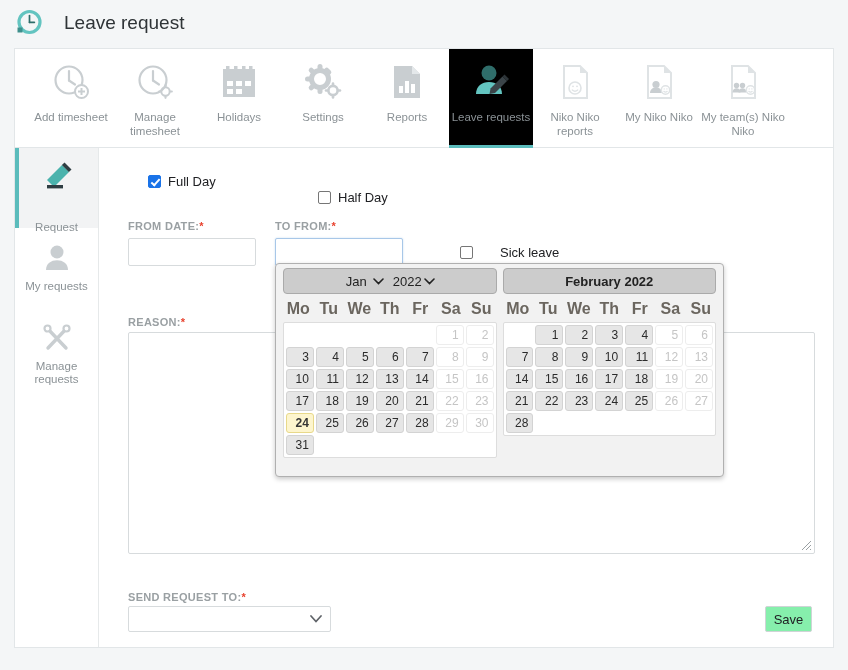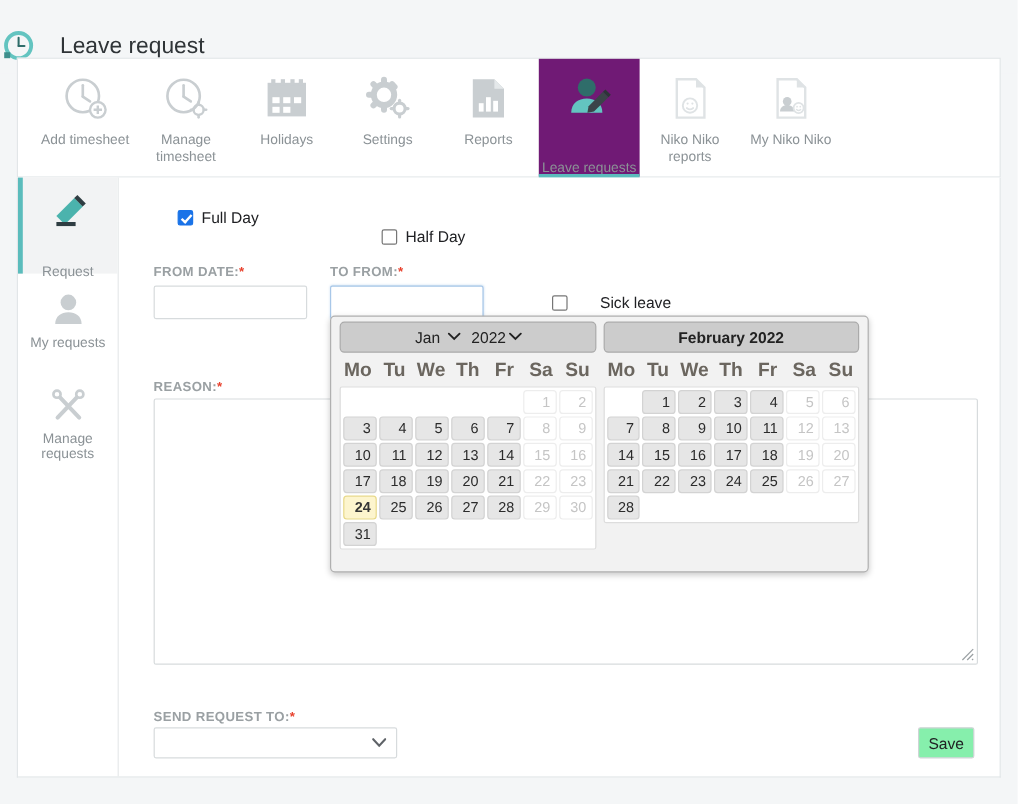--- a/index.html
+++ b/index.html
@@ -11,22 +11,22 @@
     font-size: 13px;
     color: #3c4043;
     overflow: hidden;
   }
 
   
   #app-header {
     height: 45px;
     display: flex;
     align-items: center;
+    padding-left: 14px;
     background: #f4f6f7;
-    margin-top: 16px;
   }
   #clock-logo { width: 30px; height: 30px; flex: 0 0 30px; position: relative; }
   #app-title {
     margin-left: 20px;
     font-size: 19px;
     color: #2f3437;
     font-weight: 400;
   }
 
   
@@ -44,21 +44,21 @@
   .tab {
     width: 84px;
     padding-top: 10px;
     display: flex;
     flex-direction: column;
     align-items: center;
     position: relative;
     cursor: pointer;
     background: transparent;
   }
-  .tab.active { background: #701a75; justify-content: space-between; }
+  .tab.active { background: #000000; }
   .tab.active::after {
     content: "";
     position: absolute;
     left: 0; right: 0; bottom: -1px;
     height: 3px;
     background: #5bbcbc;
   }
   .tab-icon { height: 46px; display:flex; align-items:center; justify-content:center; }
   .tab-label {
     margin-top: 5px;
@@ -418,20 +418,37 @@
         <path d="M13 33 c0-3.6 2.7-5.6 6-5.6 s6 2 6 5.6 z" fill="#c9ced1"></path>
         <circle cx="28.5" cy="30" r="4.2" fill="none" stroke="#dfe3e5" stroke-width="1.5"></circle>
         <circle cx="27.2" cy="28.9" r="0.7" fill="#dfe3e5"></circle>
         <circle cx="29.9" cy="28.9" r="0.7" fill="#dfe3e5"></circle>
         <path d="M26.8 31.3 q1.7 1.6 3.4 0" fill="none" stroke="#dfe3e5" stroke-width="1.2" stroke-linecap="round"></path>
       </svg>
     </span>
     <span class="tab-label">My Niko Niko</span>
   </div>
 
+  <div class="tab">
+    <span class="tab-icon">
+      <svg width="44" height="44" viewBox="0 0 44 44">
+        <path d="M11 6 h16 l7 7 v25 h-23 z" fill="none" stroke="#dfe3e5" stroke-width="2"></path>
+        <path d="M27 6 l7 7 h-7 z" fill="#dfe3e5"></path>
+        <circle cx="15.5" cy="25.5" r="2.7" fill="#c9ced1"></circle>
+        <circle cx="21.5" cy="25.5" r="2.7" fill="#c9ced1"></circle>
+        <path d="M11.5 32.5 c0-2.8 1.9-4.3 4-4.3 s4 1.5 4 4.3 z" fill="#c9ced1"></path>
+        <path d="M17.5 32.5 c0-2.8 1.9-4.3 4-4.3 s4 1.5 4 4.3 z" fill="#c9ced1"></path>
+        <circle cx="29.5" cy="30" r="4.2" fill="none" stroke="#dfe3e5" stroke-width="1.5"></circle>
+        <circle cx="28.2" cy="28.9" r="0.7" fill="#dfe3e5"></circle>
+        <circle cx="30.9" cy="28.9" r="0.7" fill="#dfe3e5"></circle>
+        <path d="M27.8 31.3 q1.7 1.6 3.4 0" fill="none" stroke="#dfe3e5" stroke-width="1.2" stroke-linecap="round"></path>
+      </svg>
+    </span>
+    <span class="tab-label">My team(s) Niko Niko</span>
+  </div>
 </div>
 
 <div id="content">
 
   <div id="sidebar">
 
     <div class="side-item active">
       <span class="side-icon">
         <svg width="34" height="34" viewBox="0 0 34 34">
           <path d="M22 5 l7 7 l-15 15 l-7 -7 z" fill="#4bb3ad"></path>

